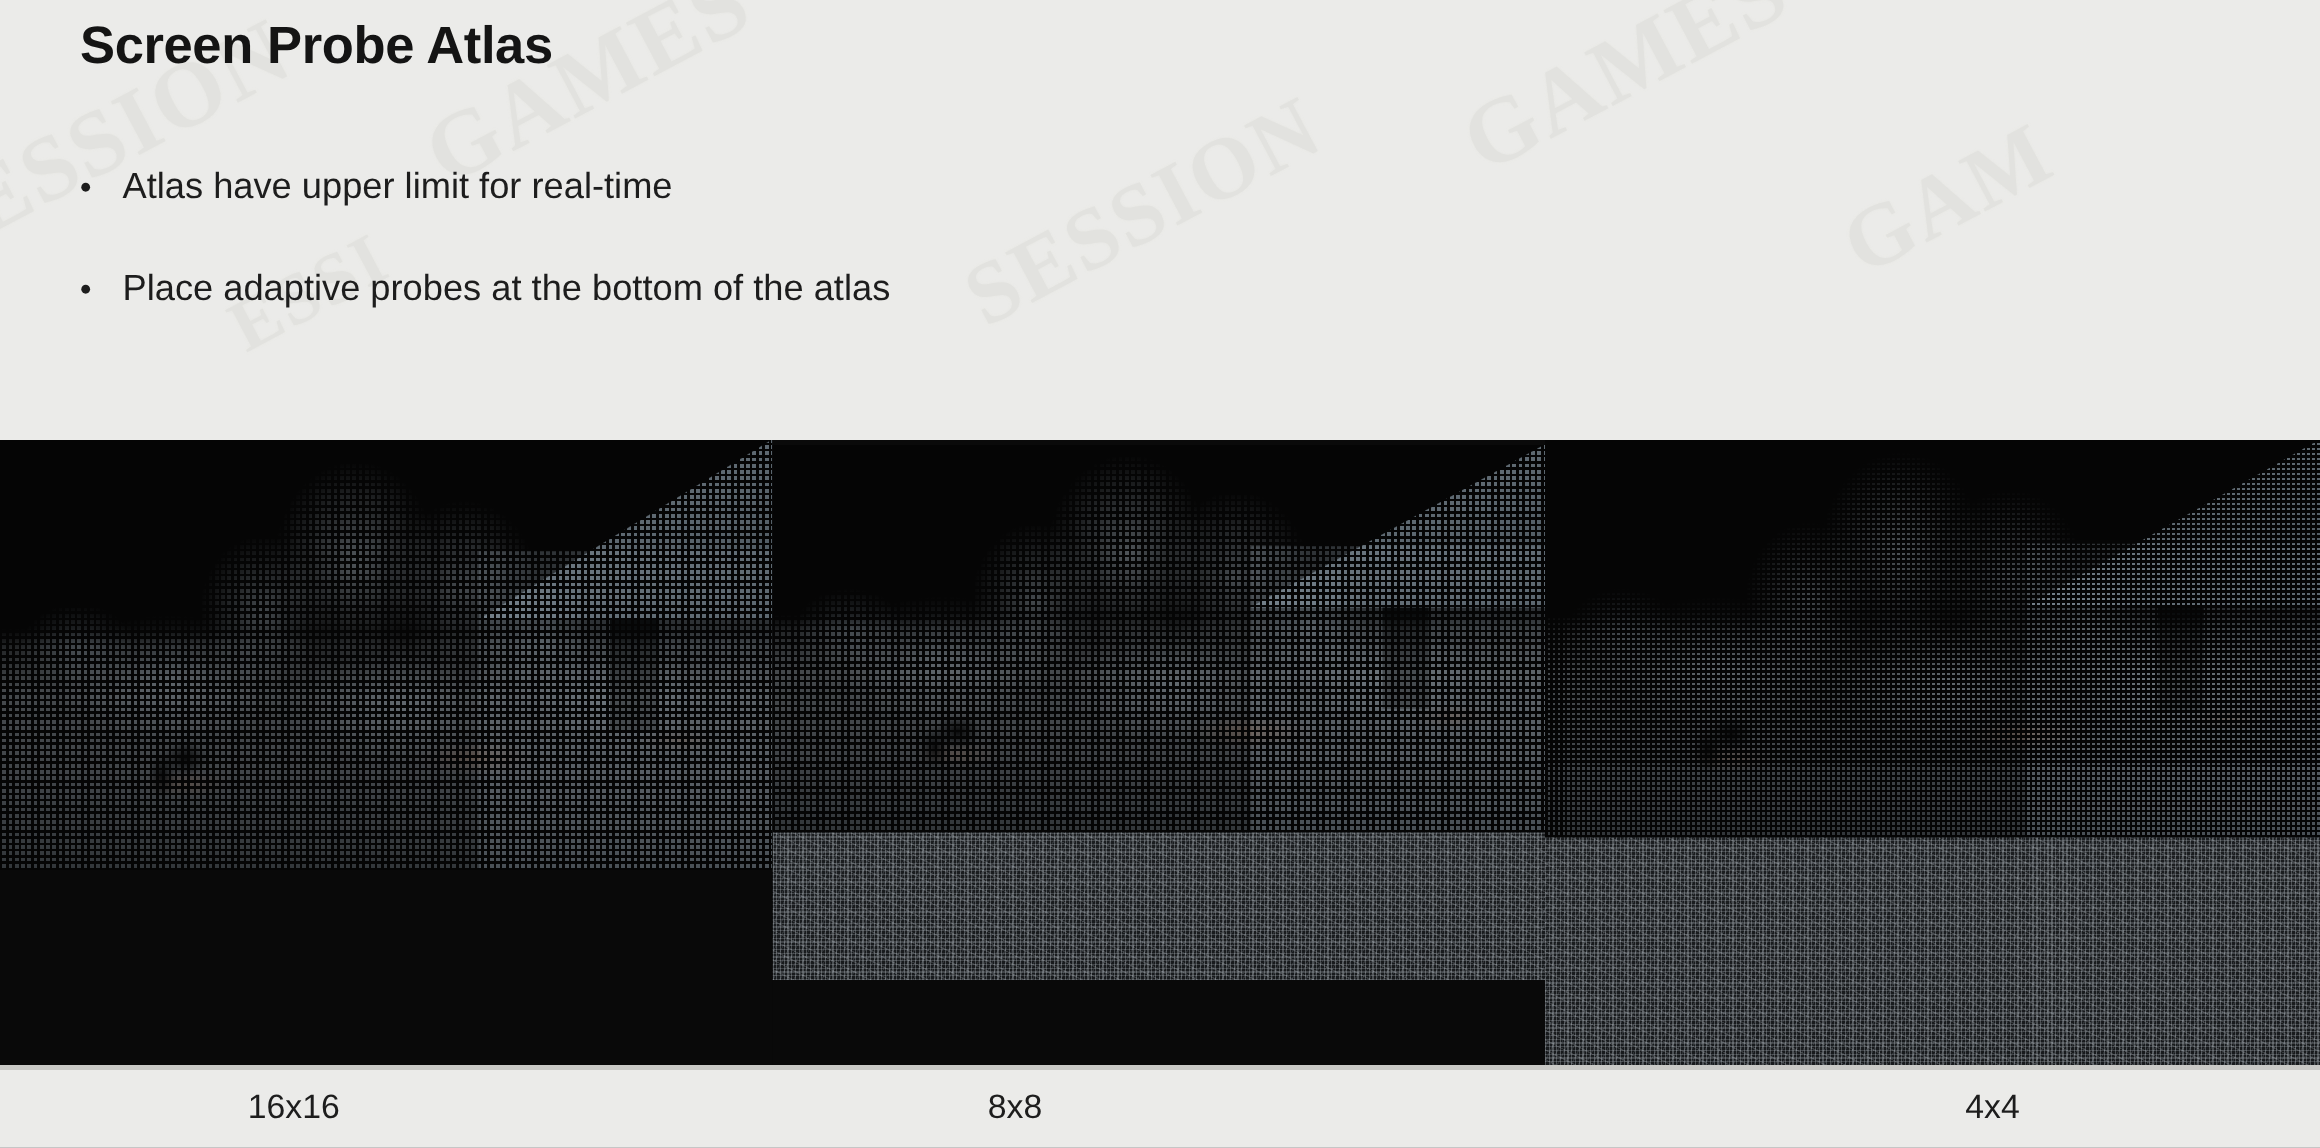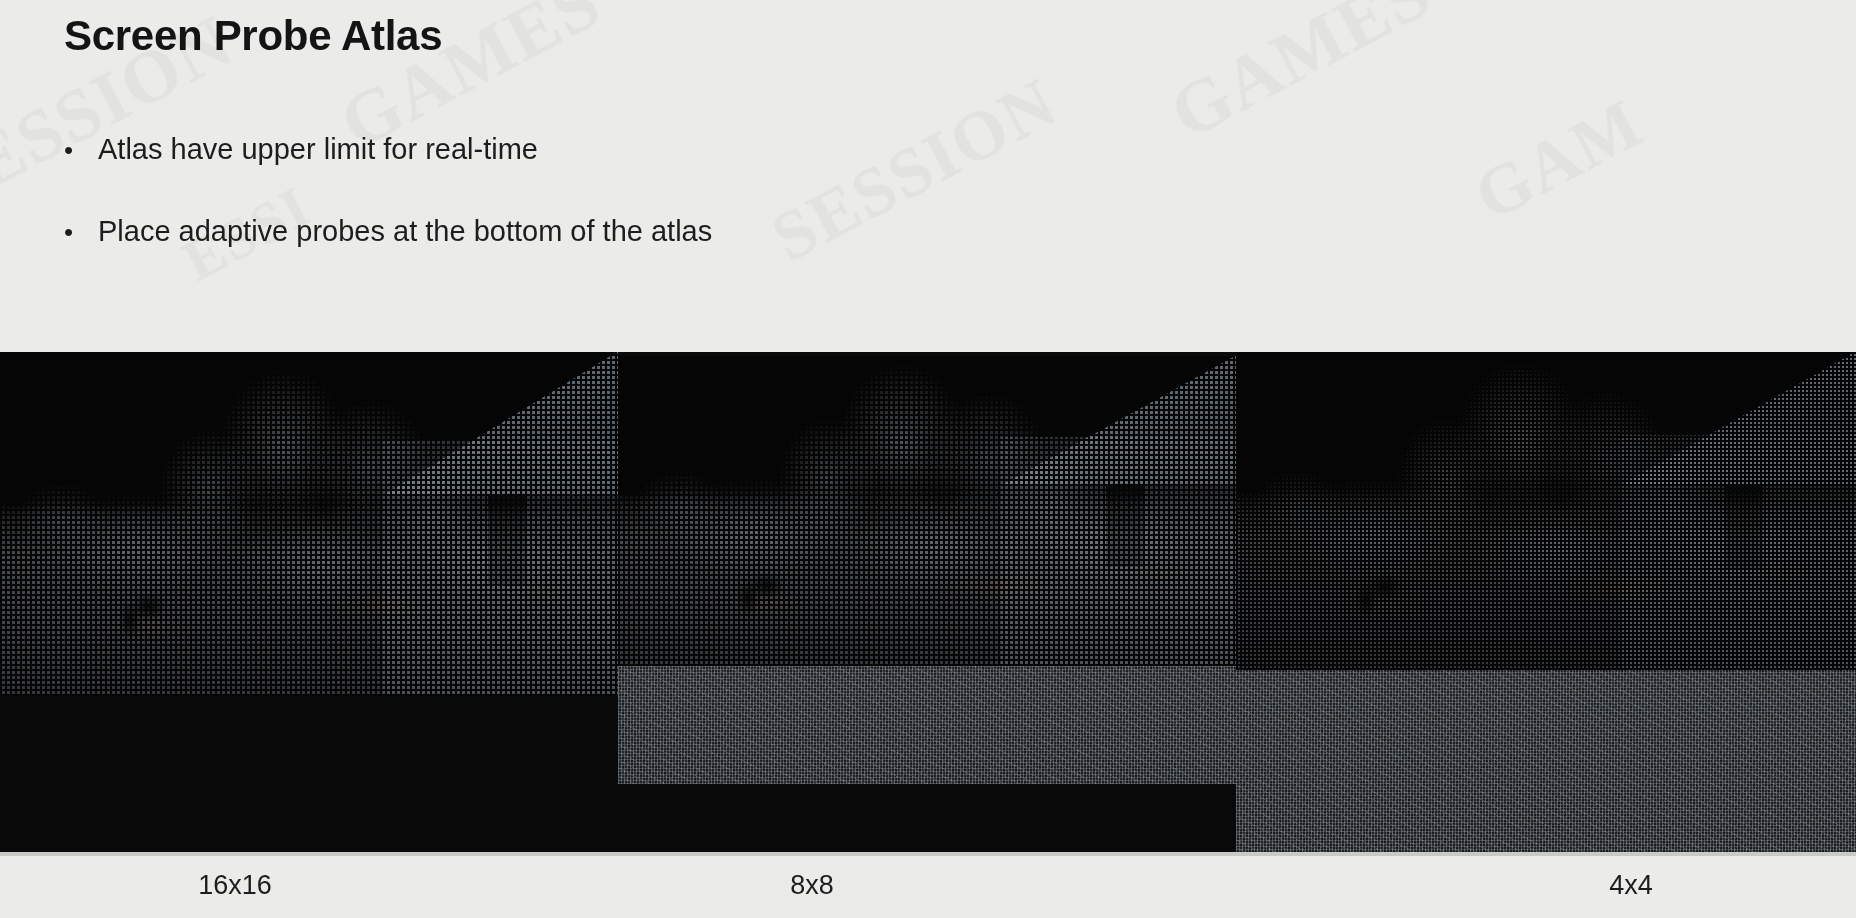--- a/index.html
+++ b/index.html
@@ -239,21 +239,21 @@
     position: absolute;
     top: 14px;
     font-size: 27px;
     color: #1d1d1d;
     text-align: right;
     transform: translateX(-50%);
     white-space: nowrap;
   }
   #caption-0 { left: 235px; }
   #caption-1 { left: 812px; }
-  #caption-2 { left: 1631px; }
+  #caption-2 { left: 1594px; }
 
   
   #strip-seam {
     position: absolute;
     left: 0;
     top: 852px;
     width: 1856px;
     height: 4px;
     background: #c9c9c6;
     z-index: 3;

